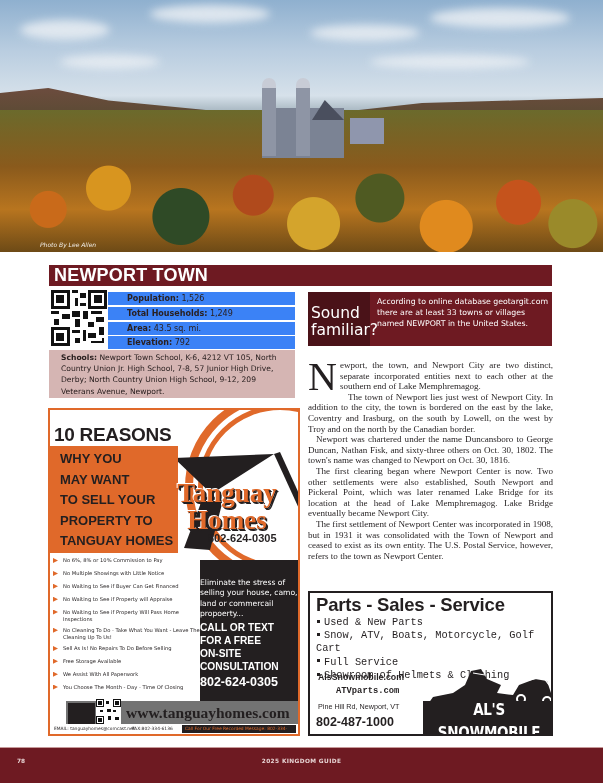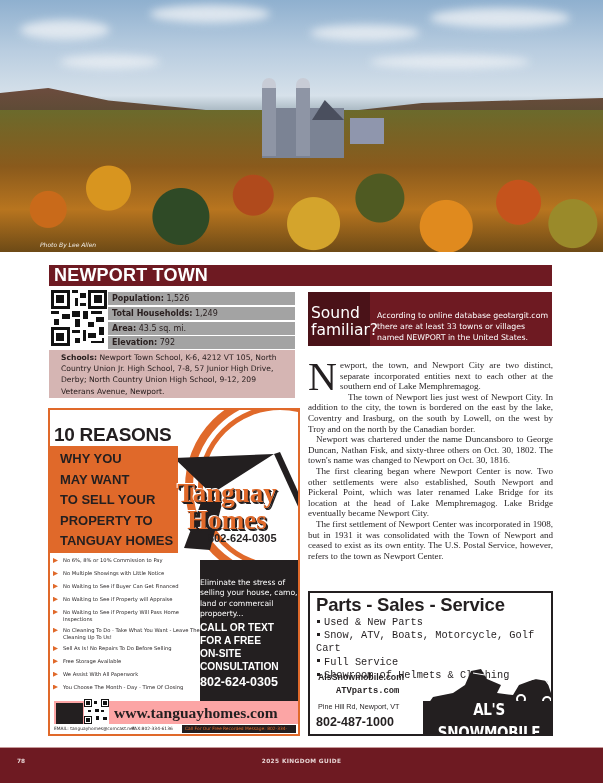--- a/index.html
+++ b/index.html
@@ -32,29 +32,29 @@
 .church .annex{position:absolute;left:88px;top:40px;width:34px;height:26px;background:#8f96ad}
 .photo-credit{position:absolute;left:40px;top:241px;font-size:6px;font-style:italic;color:#fff;opacity:.9}
 
 
 .town-title{position:absolute;left:49px;top:265px;width:503px;height:21px;background:#6e1a22;color:#fff;
   font-family:"Liberation Sans",sans-serif;font-weight:bold;font-size:18px;line-height:21px;padding-left:5px;letter-spacing:.2px}
 
 
 .qr{position:absolute;left:51px;top:290px;width:56px;height:56px;background:#fff}
 .qr svg{width:56px;height:56px;display:block}
-.stat{position:absolute;left:108px;width:187px;height:13px;background:#a3a3a3;font-size:8px;line-height:13px;padding-left:4px;color:#2a2020}
+.stat{position:absolute;left:108px;width:187px;height:13px;background:#3b82f6;font-size:8px;line-height:13px;padding-left:19px;color:#2a2020}
 .stat b{font-weight:bold}
 .schools{position:absolute;left:49px;top:350px;width:246px;height:48px;background:#d5b5b3;font-size:7.6px;line-height:11.2px;padding:2px 12px;color:#2a2020}
 .schools b{font-weight:bold}
 
 
 .sf{position:absolute;left:308px;top:292px;width:244px;height:54px;background:#6e1a22;display:flex}
 .sf-left{width:62px;height:54px;background:#4a1218;color:#fff;font-size:15.5px;line-height:17px;padding:13px 16px 0 3px}
-.sf-right{flex:1;color:#fff;font-size:7.8px;line-height:11px;padding:18px 4px 0 7px}
+.sf-right{flex:1;color:#fff;font-size:7.8px;line-height:11px;padding:4px 4px 0 7px}
 
 
 .article{position:absolute;left:308px;top:360px;width:245px;font-family:"Liberation Serif","DejaVu Serif",serif;font-size:9.05px;line-height:10.6px;color:#231f20;text-align:justify}
 .article p{text-indent:8px}
 .article p.first{text-indent:0}
 .dropcap{float:left;font-size:40px;line-height:32px;margin:1px 3px 0 0;font-family:"Liberation Serif",serif}
 
 
 .tg{position:absolute;left:48px;top:408px;width:252px;height:328px;border:2px solid #e0692a;background:#fff;overflow:hidden}
 .tg-10{position:absolute;left:4px;top:14px;font-family:"Liberation Sans",sans-serif;font-weight:bold;font-size:19px;color:#231f20;letter-spacing:-.3px}
@@ -67,21 +67,21 @@
   text-shadow:1px 1px 0 #231f20,-1px -1px 0 #fff,2px 2px 0 #231f20}
 .tg-phone1{position:absolute;left:158px;top:122px;font-family:"Liberation Sans",sans-serif;font-weight:bold;font-size:11px;color:#231f20}
 .tg-list{position:absolute;left:3px;top:147px;width:148px;list-style:none}
 .tg-list li{position:relative;font-size:5.2px;line-height:7px;color:#231f20;padding-left:10px;margin-bottom:5.9px}
 .tg-list li.two{margin-bottom:4.2px}
 .tg-list li:before{content:"";position:absolute;left:0;top:1px;width:5px;height:5px;background:#e0692a;clip-path:polygon(0 0,100% 50%,0 100%)}
 .tg-black{position:absolute;left:150px;top:150px;width:98px;height:141px;background:#231f20;color:#fff;text-align:left}
 .tg-elim{font-size:7.6px;line-height:10.3px;padding-top:18px}
 .tg-call{font-family:"Liberation Sans",sans-serif;font-weight:bold;font-size:10.2px;line-height:13px;margin-top:2px}
 .tg-phone2{font-family:"Liberation Sans",sans-serif;font-weight:bold;font-size:12.5px;line-height:16px;margin-top:1px}
-.tg-bottom{position:absolute;left:4px;top:291px;width:248px;height:39px;background:#fca5a5}
+.tg-bottom{position:absolute;left:16px;top:291px;width:248px;height:39px;background:#737373}
 .tg-blk-sq{position:absolute;left:2px;top:2px;width:27px;height:21px;background:#231f20}
 .tg-qr{position:absolute;left:30px;top:-2px;width:25px;height:25px;background:#fff}
 .tg-qr svg{width:25px;height:25px;display:block}
 .tg-web{position:absolute;left:60px;top:3px;font-family:"Liberation Serif",serif;font-weight:bold;font-size:15.5px;color:#231f20}
 .tg-foot{position:absolute;left:0;top:314px;width:248px;height:10px;background:#fff;font-size:4.4px;line-height:10px;color:#231f20}
 .tg-email{position:absolute;left:4px}
 .tg-fax{position:absolute;left:82px}
 .tg-call2{position:absolute;left:132px;top:1px;width:114px;height:8px;background:#231f20;color:#e0692a;line-height:8px;padding-left:3px}
 
 

